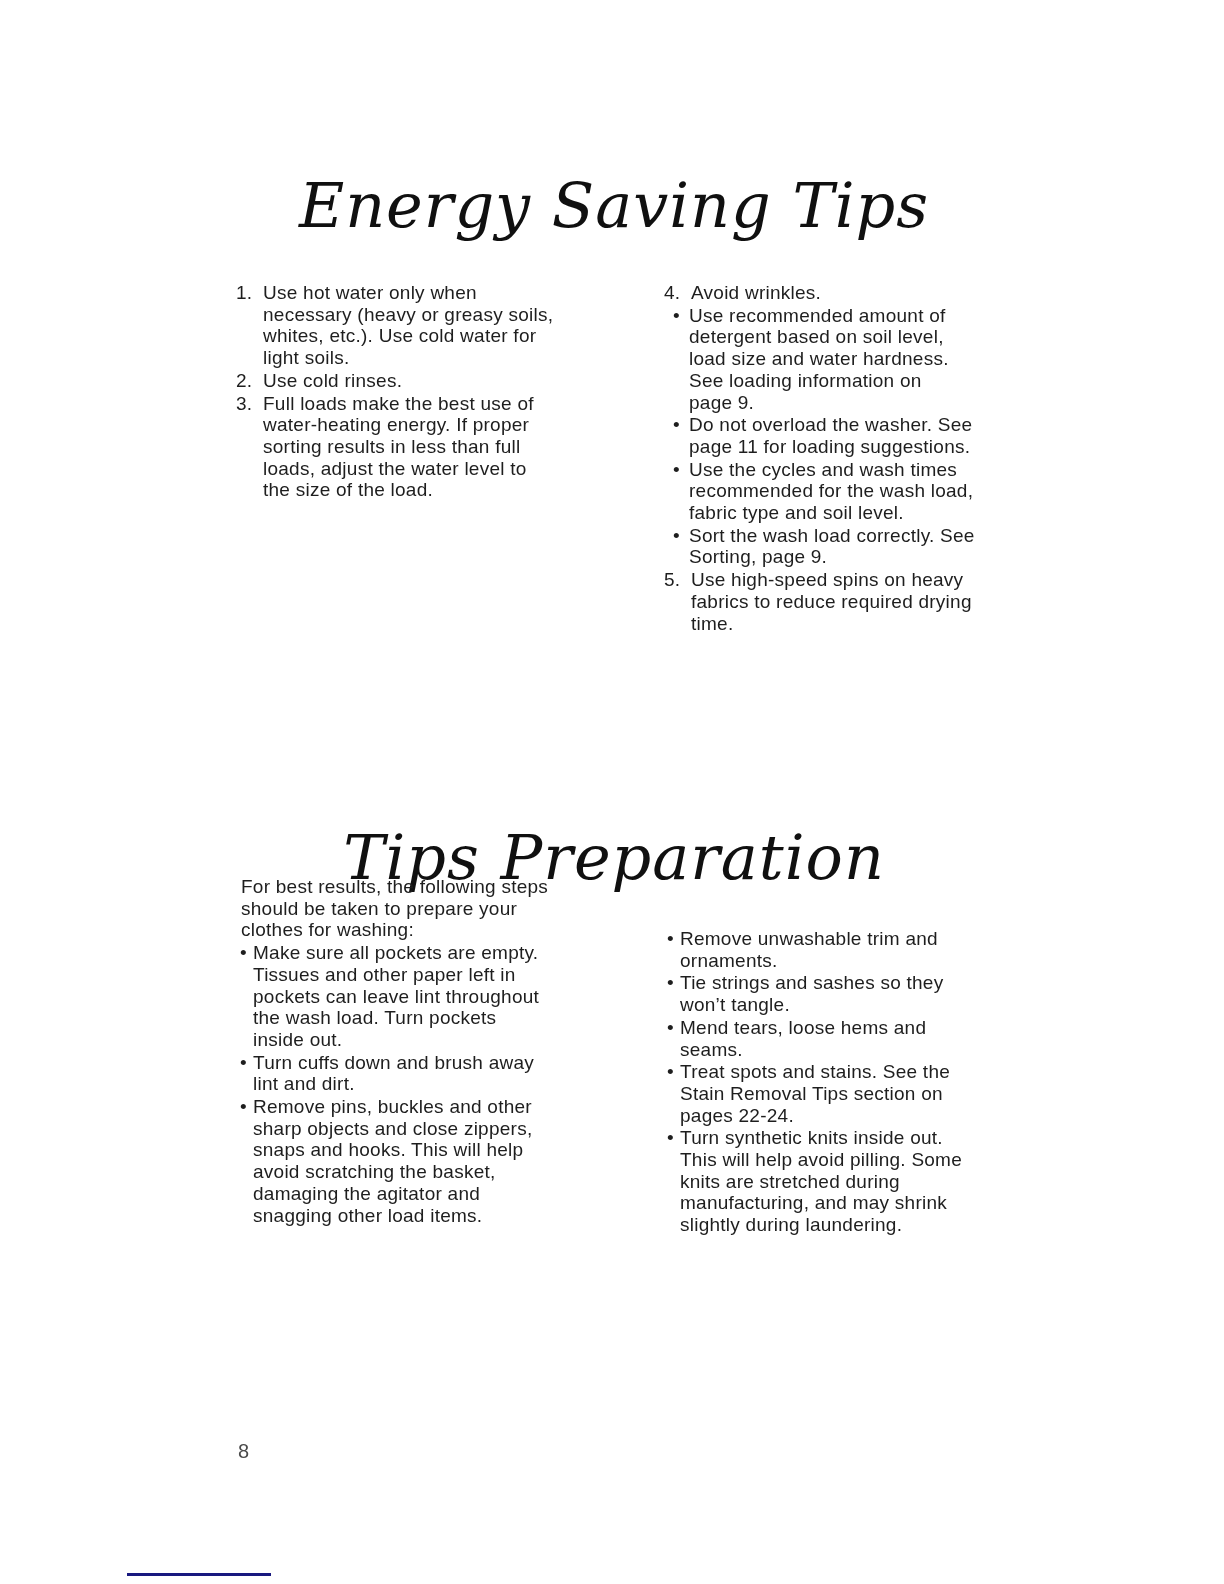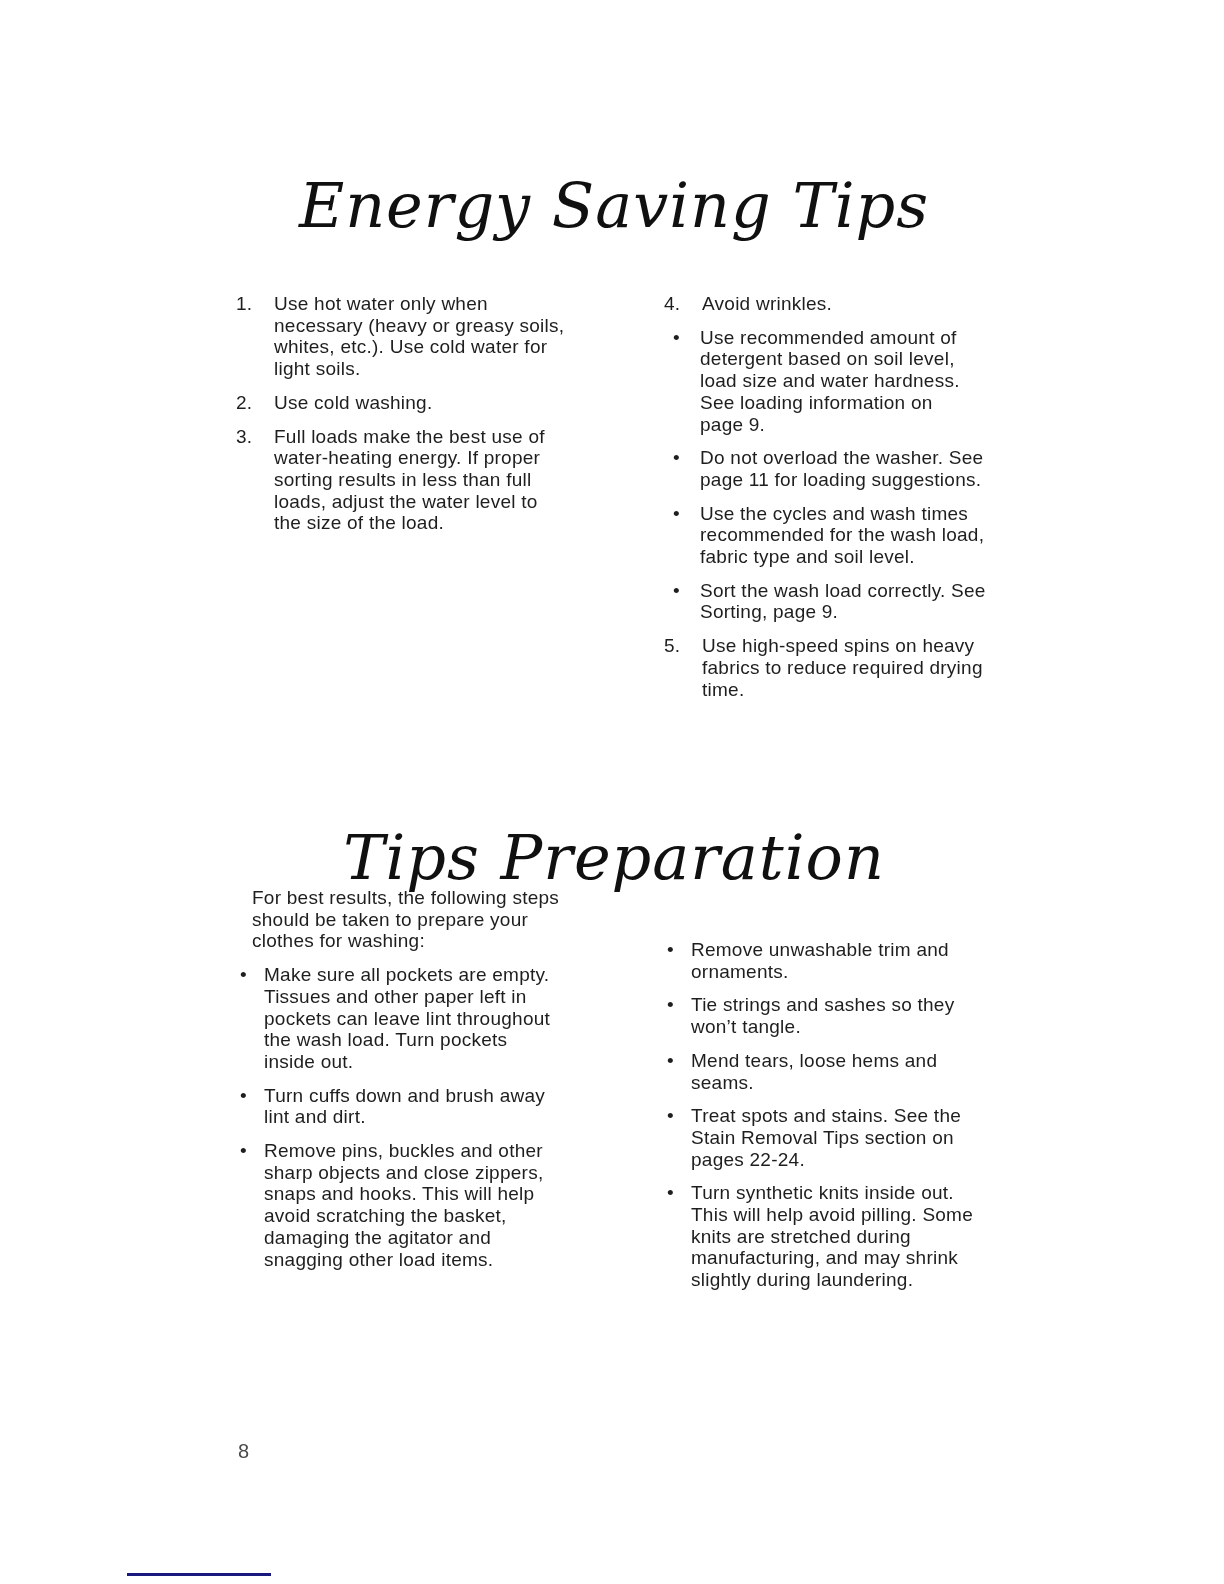--- a/index.html
+++ b/index.html
@@ -40,21 +40,21 @@
   #col-s2-left  { left: 240px; top: 875px; width: 350px; }
   #col-s2-right { left: 667px; top: 927px; width: 350px; }
 
   .item { position: relative; }
   .item .marker { position: absolute; top: 0; left: 0; }
   .style-num     { padding-left: 26px; }
   .style-bullet  { padding-left: 24px; }
   .style-bullet  .marker { left: 9px; }
   .style-bullet2 { padding-left: 12px; }
   .style-plain   { padding-left: 0; }
-  .para { margin: 12px; white-space: nowrap; }
+  .para { margin: 1px; white-space: nowrap; }
   .para.cont { text-indent: 25px; }
 
   .page-number {
     position: absolute;
     left: 238px;
     top: 1440px;
     font-size: 20px;
     color: #4b4b4b;
   }
   .footer-line {
@@ -72,21 +72,21 @@
 <div class="page">
   <h1 class="section-title" id="title-energy">Energy Saving Tips</h1>
 
   <div class="col" id="col-s1-left">
       <div class="item style-num">
         <span class="marker">1.</span>
         <p class="para">Use hot water only when<br>necessary (heavy or greasy soils,<br>whites, etc.). Use cold water for<br>light soils.</p>
       </div>
       <div class="item style-num">
         <span class="marker">2.</span>
-        <p class="para">Use cold washing.</p>
+        <p class="para">Use cold rinses.</p>
       </div>
       <div class="item style-num">
         <span class="marker">3.</span>
         <p class="para">Full loads make the best use of<br>water-heating energy. If proper<br>sorting results in less than full<br>loads, adjust the water level to<br>the size of the load.</p>
       </div>
     </div>
 
   <div class="col" id="col-s1-right">
       <div class="item style-num">
         <span class="marker">4.</span>

